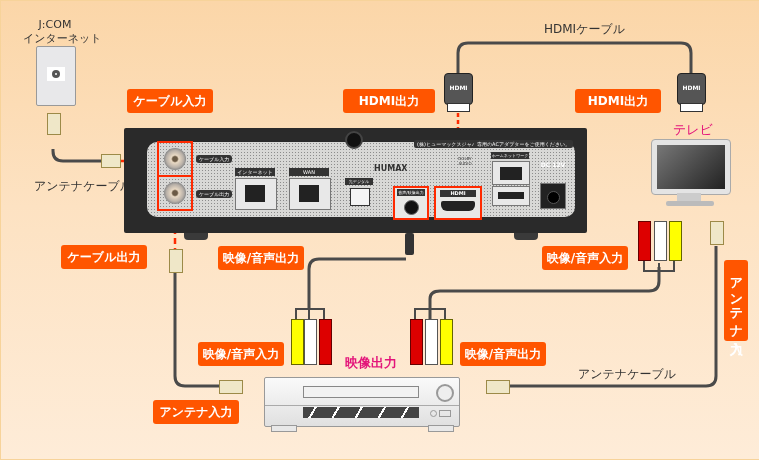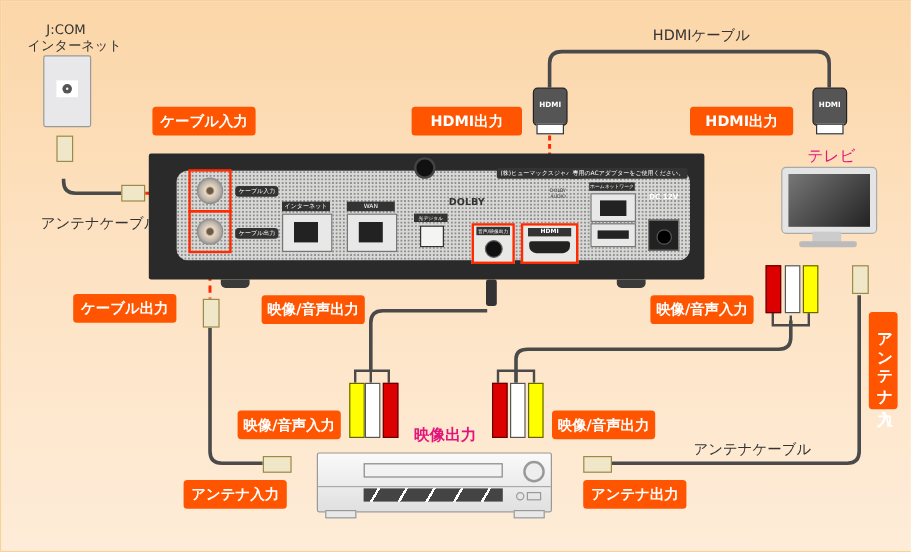--- a/index.html
+++ b/index.html
@@ -78,21 +78,21 @@
     </div>
 
     <div class="abs" style="left:165px;top:40px;width:40px;height:8px;background:#333;color:#fff;font-size:5px;text-align:center;line-height:8px;">WAN</div>
     <div class="abs" style="left:165px;top:50px;width:40px;height:30px;background:#e8e8e8;border:1px solid #777;">
       <div class="abs" style="left:9px;top:6px;width:20px;height:17px;background:#222;"></div>
     </div>
 
     <div class="abs" style="left:221px;top:50px;width:28px;height:7px;background:#333;color:#fff;font-size:4px;text-align:center;line-height:7px;">光デジタル</div>
     <div class="abs" style="left:226px;top:60px;width:18px;height:16px;background:#f4f4f4;border:1px solid #333;"></div>
 
-    <div class="abs" style="left:250px;top:36px;font-size:8px;font-weight:bold;color:#333;">DOLBY</div>
+    <div class="abs" style="left:250px;top:36px;font-size:8px;font-weight:bold;color:#333;">HUMAX</div>
     <div class="abs" style="left:290px;top:12px;background:#333;color:#fff;font-size:5px;padding:1px 3px;border-radius:2px;">(株)ヒューマックスジャパン</div>
     <div class="abs" style="left:350px;top:12px;background:#333;color:#fff;font-size:5px;padding:1px 3px;border-radius:2px;">専用のACアダプターをご使用ください。</div>
     <div class="abs" style="left:221px;top:3px;width:14px;height:14px;border-radius:50%;background:#111;border:2px solid #444;"></div>
 
     <div class="abs" style="left:269px;top:58px;width:32px;height:30px;border:2px solid #ff2a00;background:#e8e8e6;">
       <div class="abs" style="left:2px;top:1px;width:28px;height:7px;background:#333;color:#fff;font-size:4px;text-align:center;line-height:7px;">音声/映像出力</div>
       <div class="abs" style="left:9px;top:12px;width:13px;height:13px;border-radius:50%;background:#111;border:1px solid #666;"></div>
     </div>
 
     <div class="abs" style="left:310px;top:58px;width:44px;height:30px;border:2px solid #ff2a00;background:#e8e8e6;">
@@ -169,16 +169,15 @@
 
   <div class="lbl" style="left:126px;top:88px;width:86px;">ケーブル入力</div>
   <div class="lbl" style="left:342px;top:88px;width:92px;">HDMI出力</div>
   <div class="lbl" style="left:574px;top:88px;width:86px;">HDMI出力</div>
   <div class="lbl" style="left:60px;top:244px;width:86px;">ケーブル出力</div>
   <div class="lbl" style="left:217px;top:245px;width:86px;">映像/音声出力</div>
   <div class="lbl" style="left:541px;top:245px;width:86px;">映像/音声入力</div>
   <div class="lbl" style="left:197px;top:341px;width:86px;">映像/音声入力</div>
   <div class="lbl" style="left:459px;top:341px;width:86px;">映像/音声出力</div>
   <div class="lbl" style="left:152px;top:399px;width:86px;">アンテナ入力</div>
-  <div class="lbl" style="left:485px;top:399px;width:86px;">アンテナ出力</div>
   <div class="vlbl" style="left:723px;top:259px;">アンテナ入力</div>
 
 </div>
 
 </body></html>

